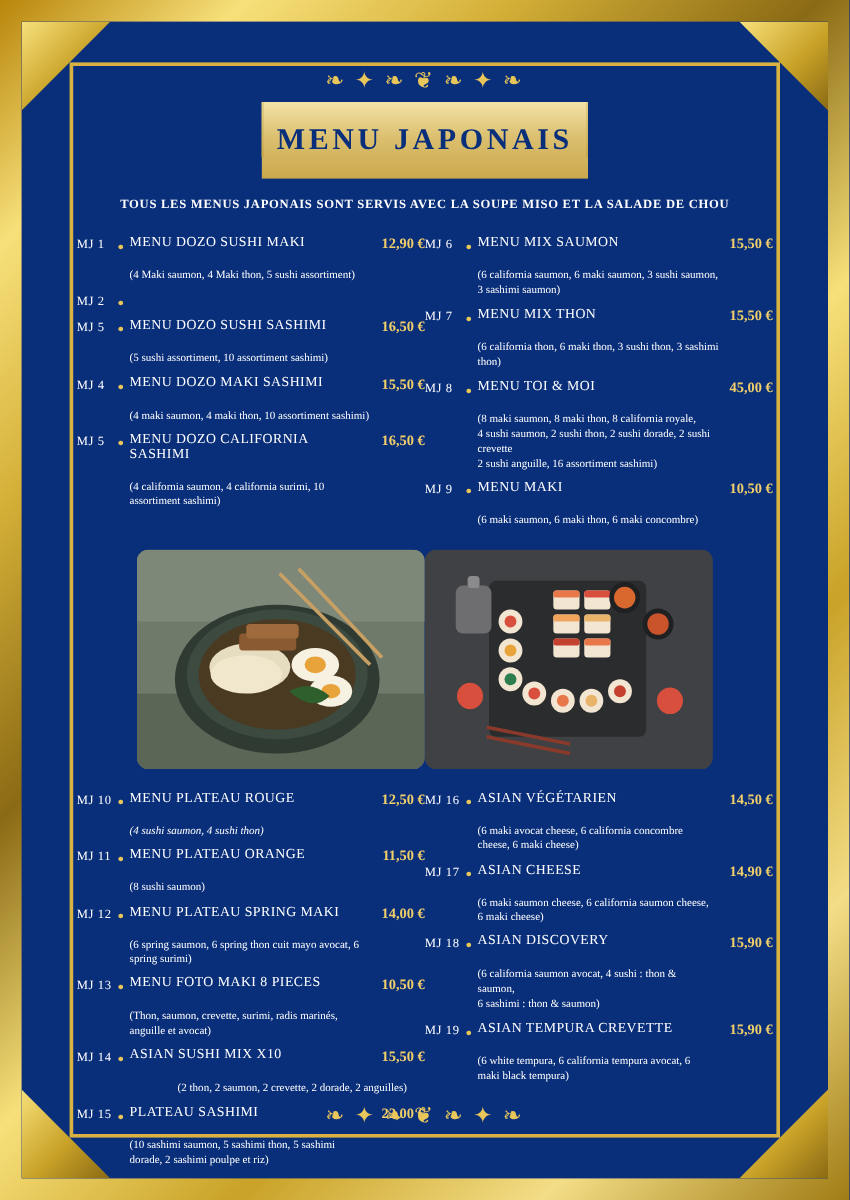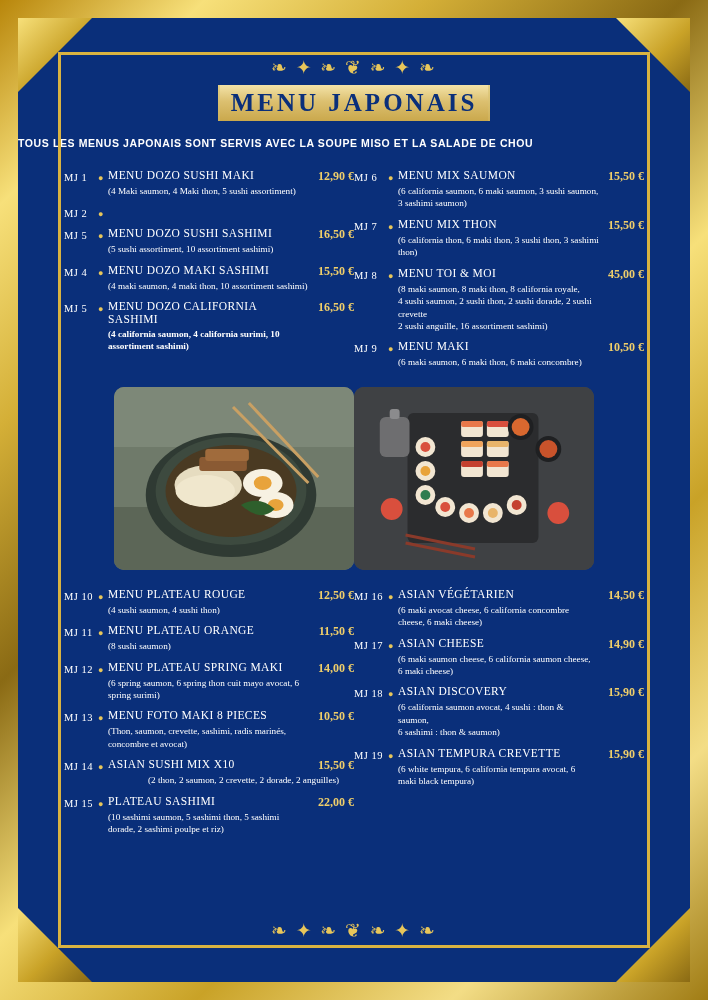--- a/index.html
+++ b/index.html
@@ -47,40 +47,41 @@
     letter-spacing:2px;
     line-height:1;
     margin-top:40px;
   }
   .ornament-bottom{
     position:absolute;left:0;right:0;bottom:40px;
     text-align:center;color:#e8c65a;font-size:19px;letter-spacing:2px;
   }
   .title-ribbon{
     margin:8px auto 2px;
-    width:272px;height:36px;
+    width:272px;height:64px;
     background:linear-gradient(180deg,#f3e3a8,#dcc070 45%,#caa84c);
     position:relative;
     display:flex;align-items:center;justify-content:center;
     clip-path:polygon(0 0,100% 0,100% 100%,0 100%);
   }
   .title-ribbon:before,.title-ribbon:after{
     content:"";position:absolute;top:0;width:26px;height:46px;
     background:linear-gradient(180deg,#e3cf86,#c9a84c);
   }
   .title-ribbon:before{left:-24px;clip-path:polygon(0 0,100% 0,100% 100%,0 100%,34% 50%);}
   .title-ribbon:after{right:-24px;clip-path:polygon(0 0,100% 0,66% 50%,100% 100%,0 100%);}
   .title-text{
     font-family:"Liberation Serif", serif;
     font-size:25px;font-weight:bold;
     color:#0a2f7a;letter-spacing:3px;
     text-transform:uppercase;
   }
   .subtitle{
-    font-family:Liberation Sans, sans-serif;
+    text-align:center;
+    font-family:Liberation Serif, serif;
     font-size:10.5px;font-weight:bold;
     letter-spacing:0.6px;
     margin-top:16px;
     color:#ffffff;
   }
 
   
   .cols{
     display:flex;
     padding:0 46px;
@@ -130,21 +131,21 @@
     color:#f0cf6a;
     white-space:nowrap;
     padding-left:4px;
     text-align:center;
   }
   .desc{
     font-family:"Liberation Serif", serif;
     font-size:9.2px;
     line-height:1.35;
     color:#ffffff;
-    margin-top:1px;
+    margin-top:12px;
     max-width:205px;
   }
 
   
   .photos{
     display:flex;
     justify-content:space-between;
     padding:0 96px;
     margin-top:10px;
   }
@@ -218,21 +219,21 @@
             </div>
           </div>
           <div class="item">
             <div class="code">MJ 5</div>
             <div class="bullet">●</div>
             <div class="body">
               <div class="nameline">
                 <div class="name">MENU DOZO CALIFORNIA SASHIMI</div>
                 <div class="price">16,50 €</div>
               </div>
-              <div class="desc" style="white-space: pre-line; font-weight: bold;">(4 california saumon, 4 california surimi, 10 assortiment sashimi)</div>
+              <div class="desc" style="white-space: pre-line;">(4 california saumon, 4 california surimi, 10 assortiment sashimi)</div>
             </div>
           </div>
         </div>
       <div class="col" id="col-tr">
           <div class="item">
             <div class="code">MJ 6</div>
             <div class="bullet">●</div>
             <div class="body">
               <div class="nameline">
                 <div class="name">MENU MIX SAUMON</div>
@@ -357,21 +358,21 @@
     <div class="cols lower">
       <div class="col" id="col-bl">
           <div class="item">
             <div class="code">MJ 10</div>
             <div class="bullet">●</div>
             <div class="body">
               <div class="nameline">
                 <div class="name">MENU PLATEAU ROUGE</div>
                 <div class="price">12,50 €</div>
               </div>
-              <div class="desc" style="white-space: pre-line;">(4 sushi saumon, 4 sushi thon)</div>
+              <div class="desc" style="white-space: pre-line; font-style: italic;">(4 sushi saumon, 4 sushi thon)</div>
             </div>
           </div>
           <div class="item">
             <div class="code">MJ 11</div>
             <div class="bullet">●</div>
             <div class="body">
               <div class="nameline">
                 <div class="name">MENU PLATEAU ORANGE</div>
                 <div class="price">11,50 €</div>
               </div>
@@ -390,21 +391,21 @@
             </div>
           </div>
           <div class="item">
             <div class="code">MJ 13</div>
             <div class="bullet">●</div>
             <div class="body">
               <div class="nameline">
                 <div class="name">MENU FOTO MAKI 8 PIECES</div>
                 <div class="price">10,50 €</div>
               </div>
-              <div class="desc" style="white-space: pre-line;">(Thon, saumon, crevette, sashimi, radis marinés, concombre et avocat)</div>
+              <div class="desc" style="white-space: pre-line;">(Thon, saumon, crevette, surimi, radis marinés, anguille et avocat)</div>
             </div>
           </div>
           <div class="item">
             <div class="code">MJ 14</div>
             <div class="bullet">●</div>
             <div class="body">
               <div class="nameline">
                 <div class="name">ASIAN SUSHI MIX X10</div>
                 <div class="price">15,50 €</div>
               </div>

